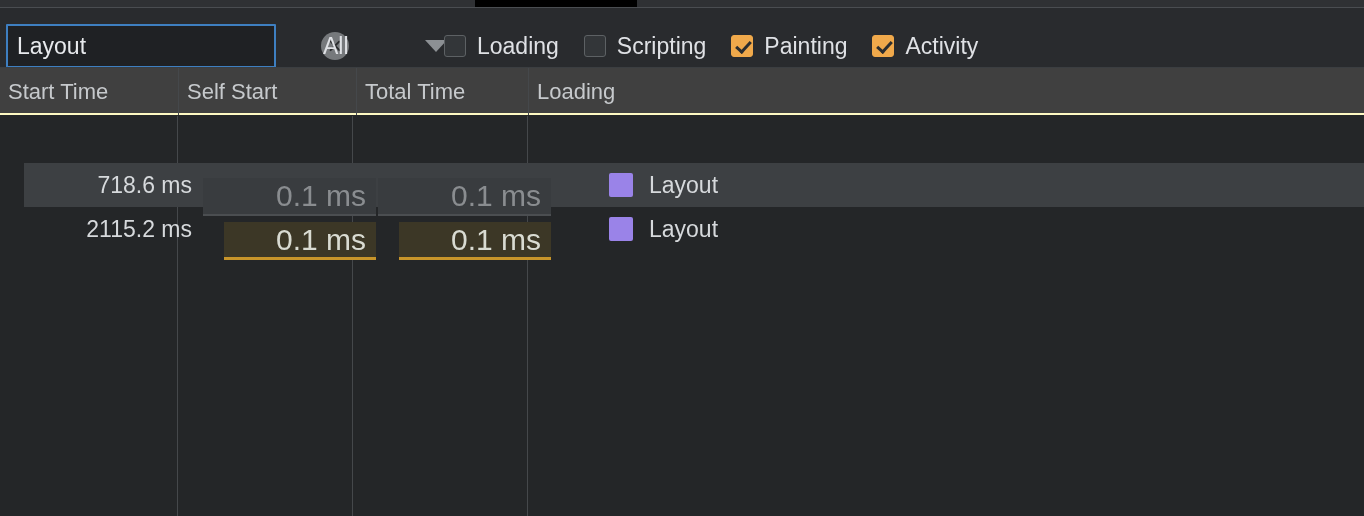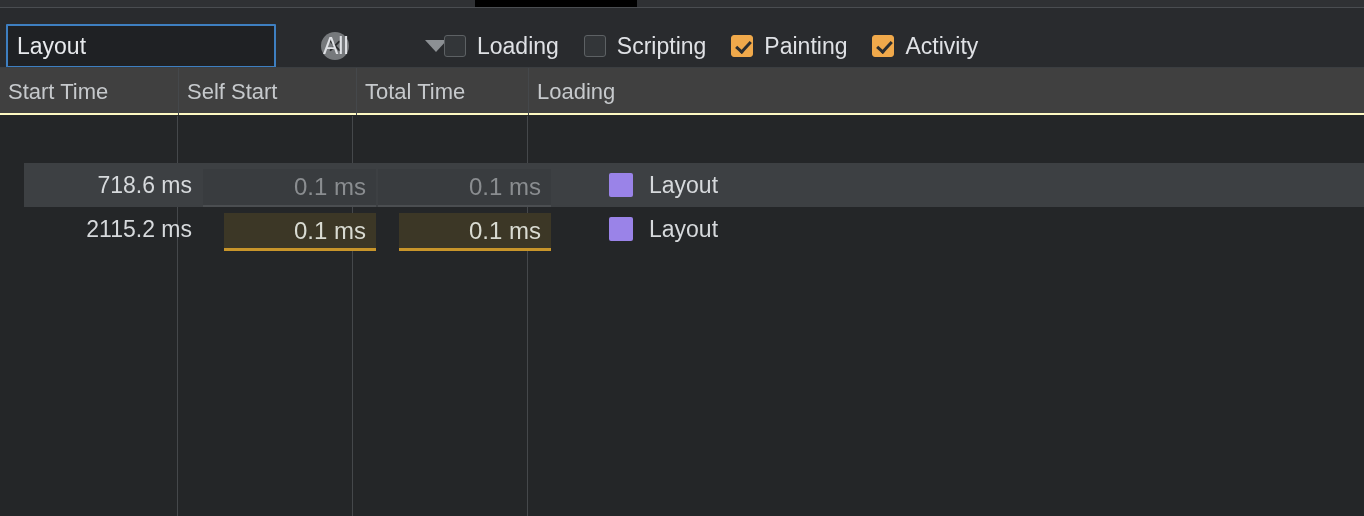--- a/index.html
+++ b/index.html
@@ -245,28 +245,28 @@
   .cell-self  { left: 178px; width: 175px; }
   .cell-total { left: 353px; width: 175px; }
   .cell-act {
     left: 528px; width: 836px;
     padding-left: 57px;
   }
 
   
   .bar {
     position: absolute;
-    top: 6px;
+    top: 15px;
     right: 1px;
     height: 38px;
     display: flex;
     align-items: center;
     justify-content: flex-end;
     padding-right: 10px;
-    font-size: 24px;
+    font-size: 30px;
   }
   .bar.dim {
     left: 1px;
     background: #393c3f;
     color: #8a8d90;
     border-bottom: 2px solid #4b4e51;
   }
   .bar.active {
     left: 22px;
     background: #3c3726;

